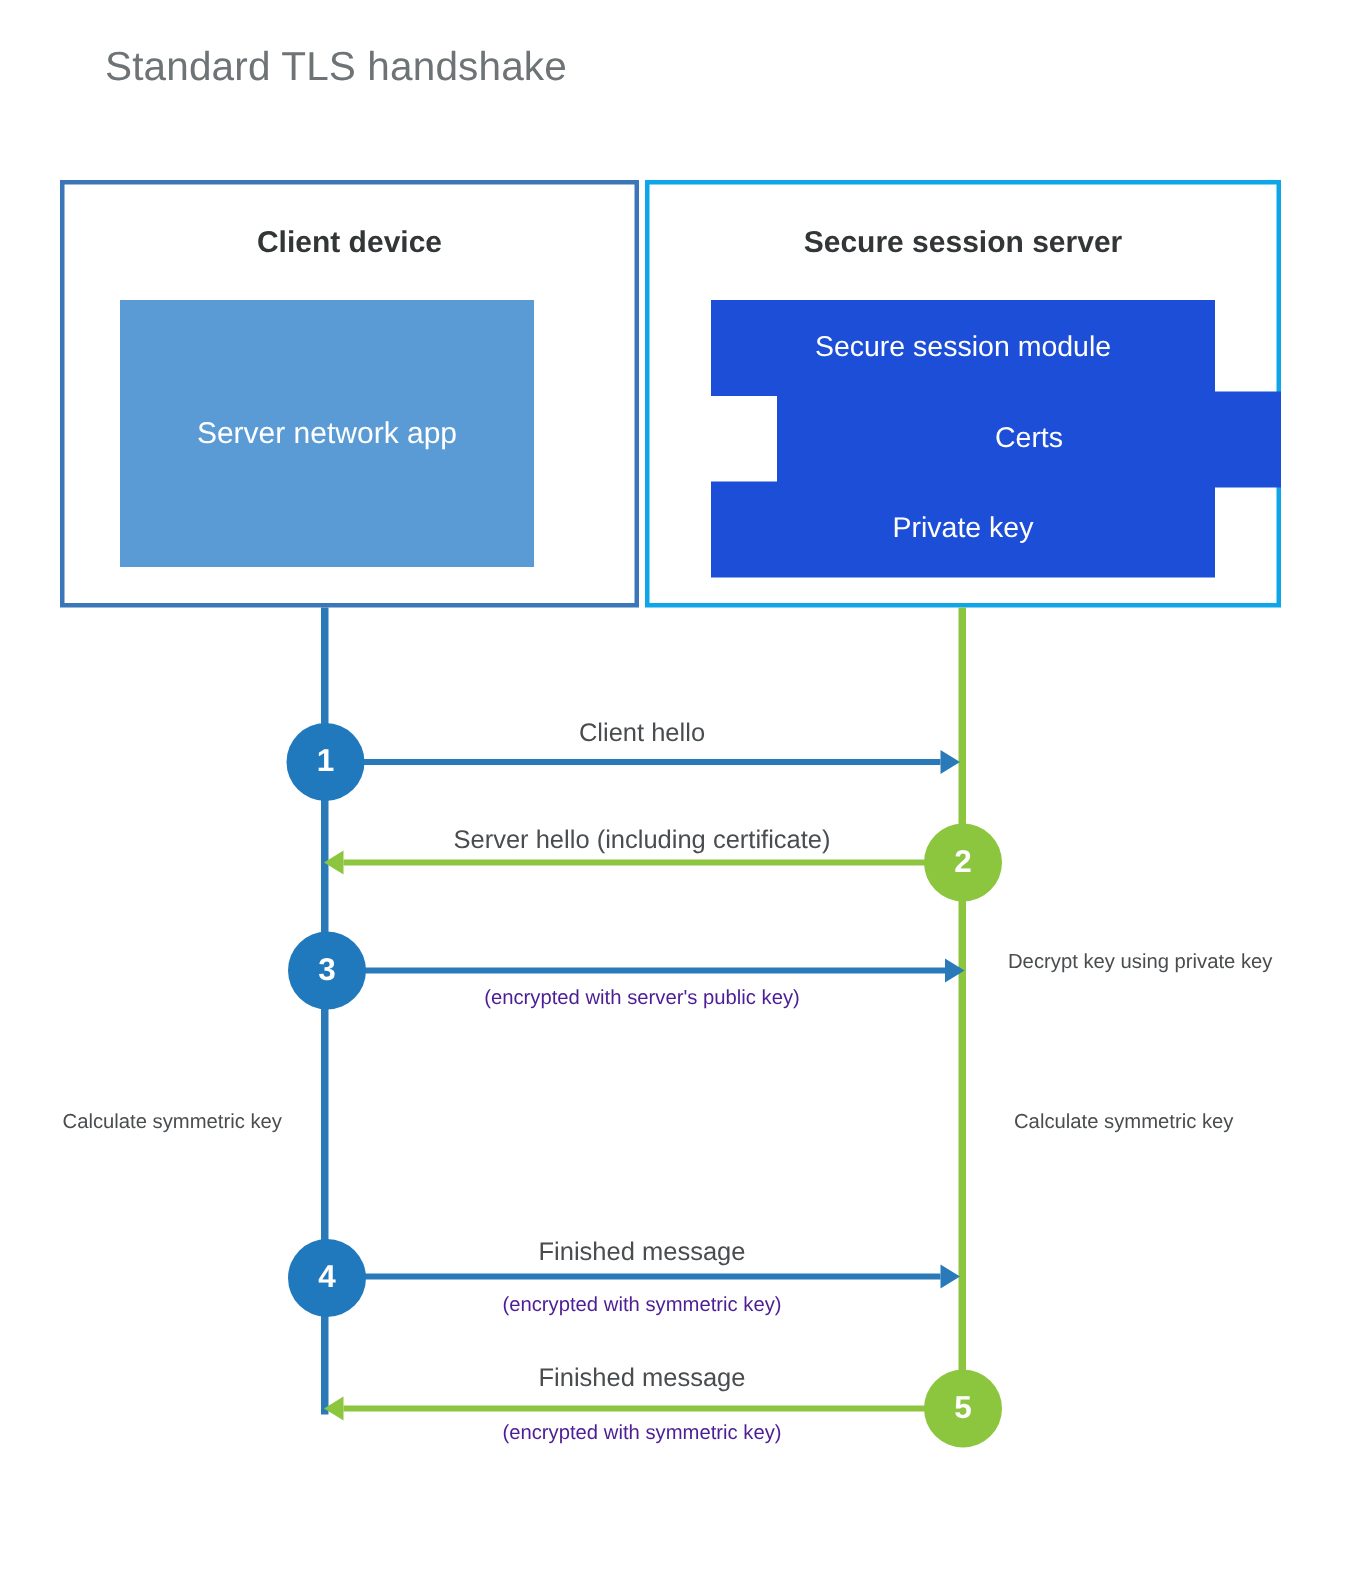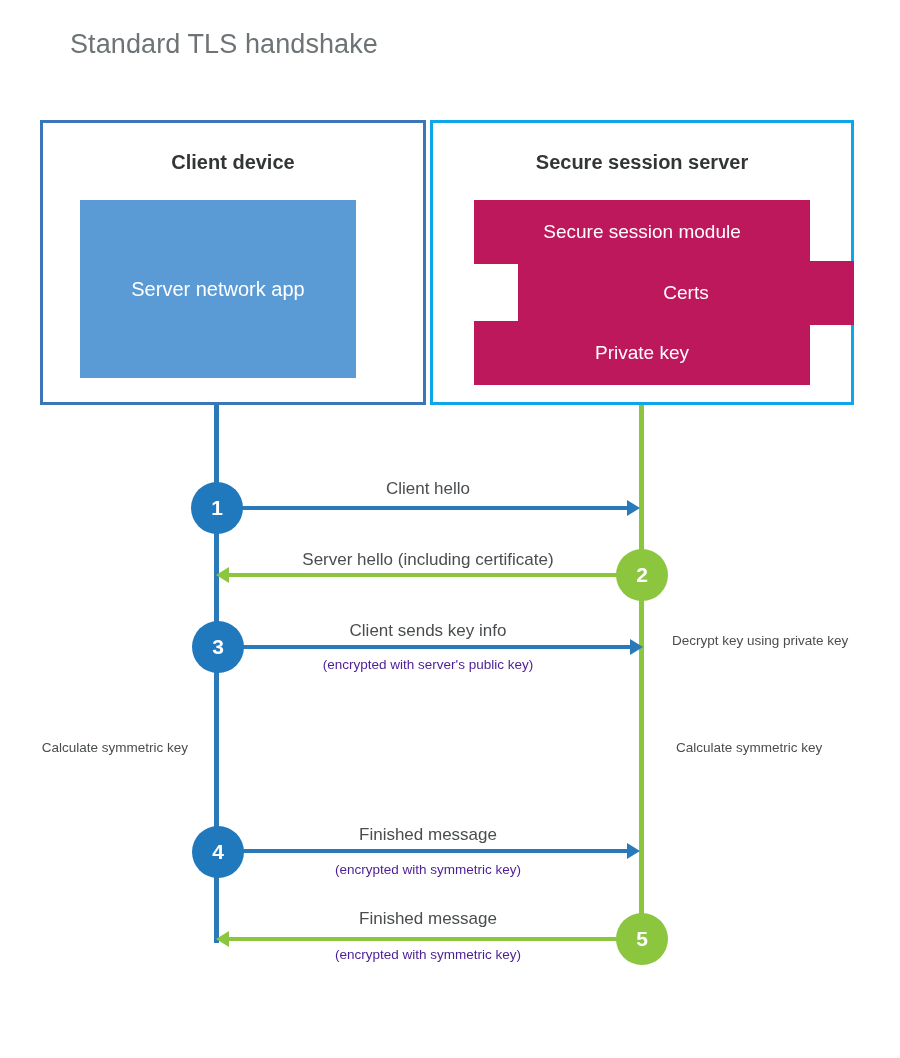--- a/index.html
+++ b/index.html
@@ -84,21 +84,21 @@
     justify-content: center;
     text-align: center;
     box-sizing: border-box;
     padding: 0 14px;
   }
   .server-bar {
     position: absolute;
     left: 41px;
     width: 336px;
     height: 64px;
-    background: #be185d;
+    background: #1d4ed8;
     color: #ffffff;
     font-size: 19px;
     display: flex;
     align-items: center;
     justify-content: center;
     box-sizing: border-box;
   }
   .server-bar.b1 { top: 77px; }
   .server-bar.b2 { top: 138px; margin-left: 44px; }
   .server-bar.b3 { top: 198px; }
@@ -206,21 +206,20 @@
   <div class="msg-label" style="left:228px; top:479px; width:400px;">Client hello</div>
   <div class="arrow-line blue" style="left:216px; top:506px; width:411px;"></div>
   <div class="arrow-head right blue" style="left:627px; top:500px;"></div>
   <div class="step-circle blue" style="left:191px; top:482px;">1</div>
 
   <div class="msg-label" style="left:228px; top:550px; width:400px;">Server hello (including certificate)</div>
   <div class="arrow-line green" style="left:229px; top:573px; width:412px;"></div>
   <div class="arrow-head left green" style="left:216px; top:567px;"></div>
   <div class="step-circle green" style="left:616px; top:549px;">2</div>
 
-  <div class="msg-label" style="left:228px; top:621px; width:400px;">Client sends key info</div>
   <div class="arrow-line blue" style="left:216px; top:645px; width:424px;"></div>
   <div class="arrow-head right blue" style="left:630px; top:639px;"></div>
   <div class="msg-sublabel" style="left:228px; top:657px; width:400px;">(encrypted with server's public key)</div>
   <div class="step-circle blue" style="left:192px; top:621px;">3</div>
 
   <div class="side-note right" style="left:672px; top:632px; width:180px;">Decrypt key using private key</div>
 
   <div class="side-note left" style="left:40px; top:739px; width:148px;">Calculate symmetric key</div>
   <div class="side-note right" style="left:676px; top:739px; width:180px;">Calculate symmetric key</div>
 

